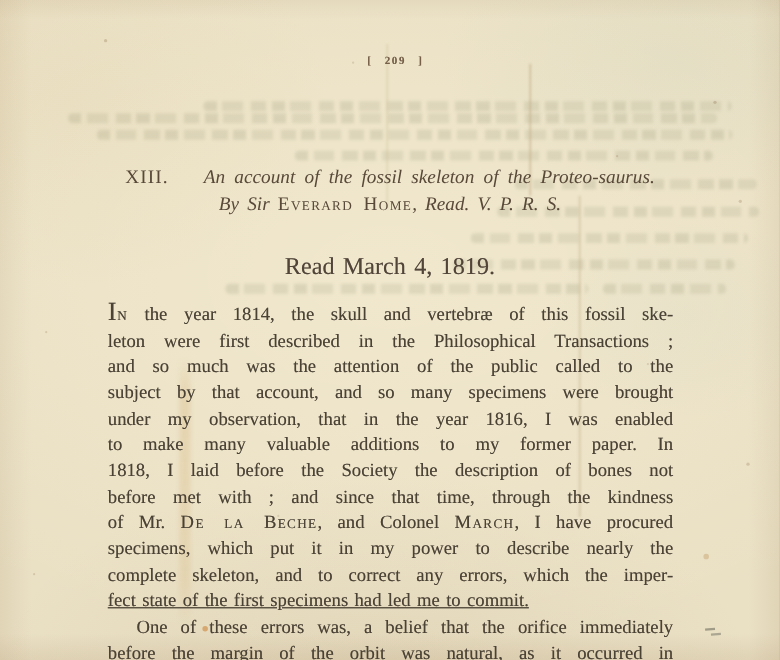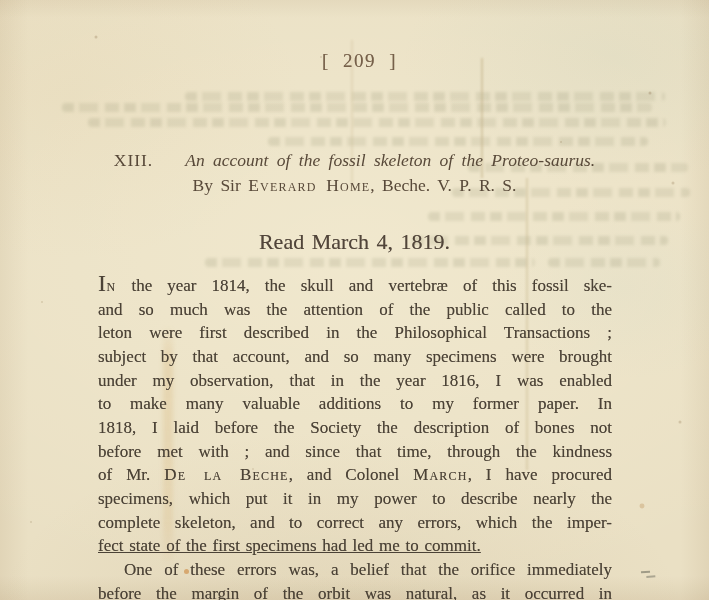--- a/index.html
+++ b/index.html
@@ -58,30 +58,30 @@
     background:rgba(203,126,48,0.55);filter:blur(0.6px);}
   .pencil-dash{position:absolute;left:641px;top:571px;width:9px;height:1.5px;
     background:rgba(98,98,86,0.55);box-shadow:5px 5px 0 0 rgba(98,98,86,0.45);transform:rotate(-4deg);}
 
   
   .ink{color:#4b4236;text-shadow:0 0 0.5px rgba(75,66,54,0.55);}
 
   .page-number{
     position:absolute;top:50px;left:0;right:0;
     text-align:center;text-indent:10px;
-    font-size:19px;letter-spacing:1.5px;word-spacing:7px;
-    color:#76604a;text-shadow:0 0 0.5px rgba(118,96,74,0.5);
+    font-size:10px;letter-spacing:1.5px;word-spacing:7px;
+    color:#76604a;text-shadow:0 0 0.5px rgba(118,96,74,0.5);font-weight:bold;
   }
 
   .title-wrap{position:absolute;top:148px;left:0;right:0;text-align:center;color:#584939;}
   .title-line1{font-size:17.5px;line-height:24.5px;word-spacing:4px;}
   .section-number{font-style:normal;margin-right:32px;letter-spacing:1px;}
   .title-italic{font-style:italic;}
   .title-line2{font-size:17.5px;line-height:24.5px;word-spacing:3px;}
-  .byline-it{}
+  .byline-it{font-style:italic;}
   .sc{font-variant:small-caps;letter-spacing:1.2px;word-spacing:4px;font-style:normal;}
 
   .read-line{
     position:absolute;top:229px;left:0;right:0;text-align:center;
     font-size:22px;color:#51453a;word-spacing:2px;
     text-shadow:0 0 0.5px rgba(81,69,58,0.5);
   }
 
   .body-text{
     position:absolute;top:274px;left:98px;width:514px;
@@ -113,29 +113,29 @@
   <div class="crease" style="left:351px;top:40px;height:150px;opacity:.5;"></div>
   <div class="streak"></div>
   <div class="specks"></div>
   <div class="fox-dot"></div>
   <div class="pencil-dash"></div>
 
   <div class="page-number">[ 209 ]</div>
 
   <div class="title-wrap">
     <div class="title-line1"><span class="section-number">XIII.</span><span class="title-italic">An account of the fossil skeleton of the Proteo-saurus.</span></div>
-    <div class="title-line2"><span class="byline-it">By Sir </span><span class="sc">Everard Home</span><span class="byline-it">, Beche. V. P. R. S.</span></div>
+    <div class="title-line2"><span class="byline-it">By Sir </span><span class="sc">Everard Home</span><span class="byline-it">, Read. V. P. R. S.</span></div>
   </div>
 
   <div class="read-line">Read March 4, 1819.</div>
 
   <div class="body-text ink">
     <div class="bline"><span class="init-cap">I</span><span class="sc">n</span><span> the year 1814, the skull and vertebræ of this fossil ske-</span></div>
+    <div class="bline">leton were first described in the Philosophical Transactions ;</div>
     <div class="bline">and so much was the attention of the public called to the</div>
-    <div class="bline">leton were first described in the Philosophical Transactions ;</div>
     <div class="bline">subject by that account, and so many specimens were brought</div>
     <div class="bline">under my observation, that in the year 1816, I was enabled</div>
     <div class="bline">to make many valuable additions to my former paper. In</div>
     <div class="bline">1818, I laid before the Society the description of bones not</div>
     <div class="bline">before met with ; and since that time, through the kindness</div>
     <div class="bline"><span>of Mr. </span><span class="sc">De la Beche</span><span>, and Colonel </span><span class="sc">March</span><span>, I have procured</span></div>
     <div class="bline">specimens, which put it in my power to describe nearly the</div>
     <div class="bline">complete skeleton, and to correct any errors, which the imper-</div>
     <div class="bline no-just">fect state of the first specimens had led me to commit.</div>
     <div class="bline indent">One of these errors was, a belief that the orifice immediately</div>

